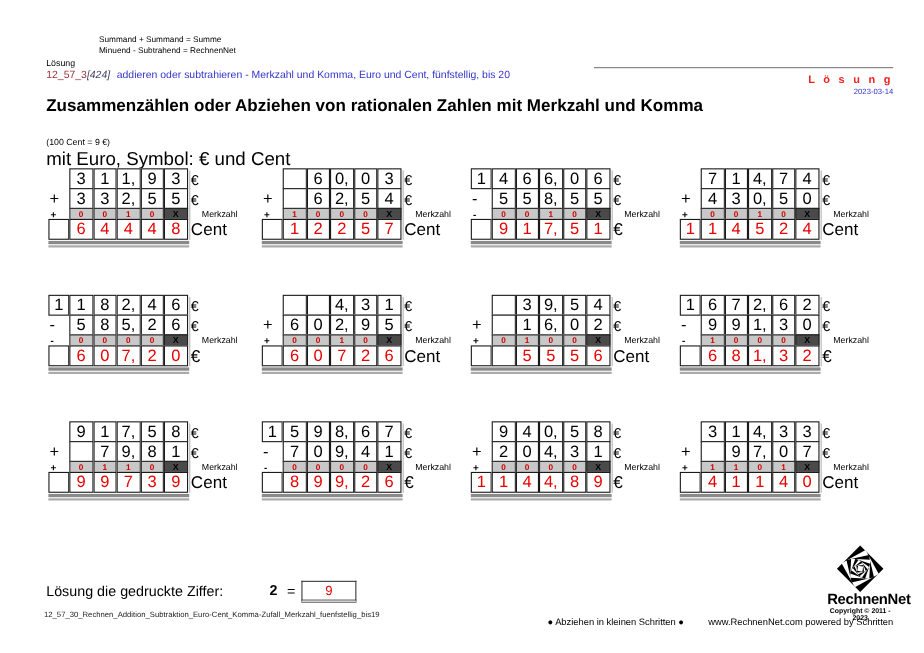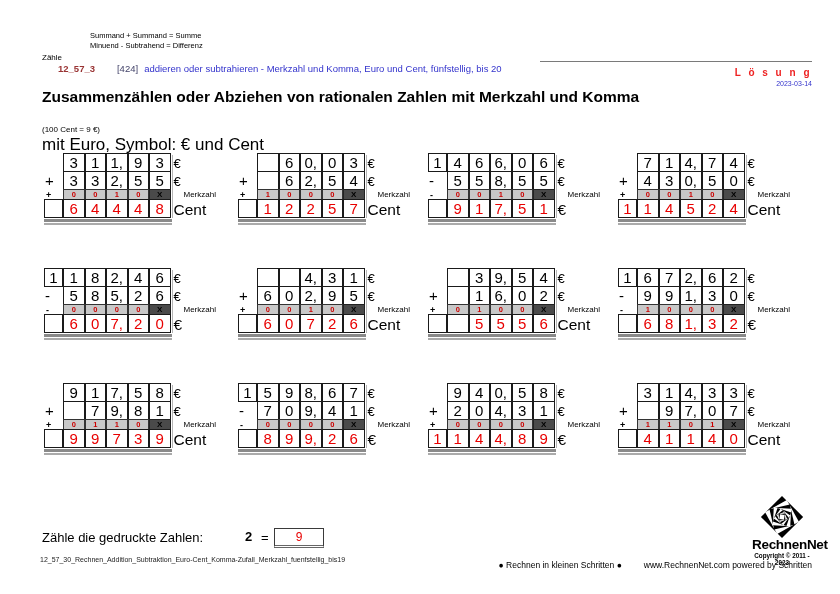--- a/index.html
+++ b/index.html
@@ -2,22 +2,22 @@
 <html style="--red: #e80000; --merkred: #cc0000; --merkbg: #c8c8c8; --xbg: #4a4a4a; --blue: #3333cc; --idred: #993333; --idnavy: #44446a; --lred: #ee2222;"><head>
 <meta charset="utf-8">
 <style>
   html,body{margin:0;padding:0;background:#fff;}
   body{width:840px;height:594px;position:relative;font-family:"Liberation Sans",sans-serif;color:#000;overflow:hidden;}
   .abs{position:absolute;}
   
   .legend{left:90px;top:31px;font-size:7.5px;line-height:10px;}
   .loesung-small{left:42px;top:53px;font-size:8px;}
   .idline{left:42px;top:63px;font-size:9.5px;white-space:nowrap;}
-  .id-red{color:var(--idred);font-weight:bold;margin-left:16px;}
-  .id-num{color:var(--idnavy);margin-left:22px;}
+  .id-red{color:var(--idred);font-weight:normal;}
+  .id-num{color:var(--idnavy);margin-left:0;font-style:italic;}
   .id-desc{color:var(--blue);margin-left:6px;}
   .hr-right{left:540px;top:61px;width:272px;height:1px;background:#7a7a7a;}
   .loesung-right{left:560px;top:67px;width:252px;text-align:right;font-size:10px;font-weight:bold;color:var(--lred);letter-spacing:2.5px;}
   .date-right{left:560px;top:80px;width:252px;text-align:right;font-size:7px;color:var(--blue);}
   .title{left:42px;top:88px;font-size:15.5px;font-weight:bold;}
   .subtitle{left:42px;top:121px;font-size:17px;margin-top:14px;}
   .note{left:42px;top:125px;font-size:8px;}
   
   .cell{position:absolute;border:1px solid #1a1a1a;background:#fff;display:flex;align-items:center;justify-content:center;font-size:15px;box-sizing:border-box;}
   .cell.res{color:var(--red);}
@@ -42,23 +42,23 @@
   .logo{left:752px;top:495px;width:60px;text-align:center;}
   .logo svg{display:block;margin:0 auto;}
   .logo-name{font-size:13.5px;font-weight:bold;letter-spacing:-0.3px;margin-top:-2px;}
   .logo-copy{font-size:6.3px;font-weight:bold;margin-top:0px;}
 </style>
 </head>
 <body>
 
 <div class="abs legend">
   <div>Summand + Summand = Summe</div>
-  <div>Minuend - Subtrahend = Differenz</div>
+  <div>Minuend - Subtrahend = RechnenNet</div>
 </div>
-<div class="abs loesung-small">Zähle</div>
+<div class="abs loesung-small">Lösung</div>
 <div class="abs idline"><span class="id-red">12_57_3</span><span class="id-num">[424]</span><span class="id-desc">addieren oder subtrahieren - Merkzahl und Komma, Euro und Cent, fünfstellig, bis 20</span></div>
 <div class="abs hr-right"></div>
 <div class="abs loesung-right">L ö s u n g</div>
 <div class="abs date-right">2023-03-14</div>
 <div class="abs title">Zusammenzählen oder Abziehen von rationalen Zahlen mit Merkzahl und Komma</div>
 <div class="abs subtitle">mit Euro, Symbol: € und Cent</div>
 <div class="abs note">(100 Cent = 9 €)</div>
 
 <div id="problems">
     <div class="abs" style="left: 44px; top: 153px; width: 192px; height: 80px;">
@@ -444,29 +444,29 @@
       <div class="cell res" style="left: 62px; top: 46px; width: 21.5px; height: 19px;">1</div>
       <div class="cell res" style="left: 83.5px; top: 46px; width: 21.5px; height: 19px;">4</div>
       <div class="cell res" style="left: 105px; top: 46px; width: 21.5px; height: 19px;">0</div>
       <div class="runit" style="left: 129.5px; top: 47.5px;">Cent</div>
       <div class="ubar" style="left: 0px; top: 66px; width: 127.5px; height: 2.5px;"></div>
       <div class="ubar2" style="left: 0px; top: 70px; width: 127.5px; height: 2px;"></div>
       <div class="rshadow" style="left: 127.5px; top: 2px; width: 1.5px; height: 63px;"></div>
     </div>
   </div>
 
-<div class="abs task-label">Zähle die gedruckte Zahlen:</div>
+<div class="abs task-label">Lösung die gedruckte Ziffer:</div>
 <div class="abs task-digit">2</div>
 <div class="abs task-eq">=</div>
 <div class="abs task-box">
     <span>9</span>
   </div>
 
 <div class="abs fname">12_57_30_Rechnen_Addition_Subtraktion_Euro-Cent_Komma-Zufall_Merkzahl_fuenfstellig_bis19</div>
-<div class="abs footer-right"><span class="motto">● Rechnen in kleinen Schritten ●</span><span>www.RechnenNet.com powered by Schritten</span></div>
+<div class="abs footer-right"><span class="motto">● Abziehen in kleinen Schritten ●</span><span>www.RechnenNet.com powered by Schritten</span></div>
 
 <div class="abs logo">
   <svg width="52" height="44" viewBox="0 0 100 100">
     <g id="spiral">
         <polygon points="50,2 98,50 50,98 2,50" fill="#000" transform="rotate(0 50 50)"></polygon>
         <polygon points="50,10 90,50 50,90 10,50" fill="#fff" transform="rotate(16 50 50)"></polygon>
         <polygon points="50,16.5 83.5,50 50,83.5 16.5,50" fill="#000" transform="rotate(32 50 50)"></polygon>
         <polygon points="50,22 78,50 50,78 22,50" fill="#fff" transform="rotate(48 50 50)"></polygon>
         <polygon points="50,27 73,50 50,73 27,50" fill="#000" transform="rotate(64 50 50)"></polygon>
         <polygon points="50,31 69,50 50,69 31,50" fill="#fff" transform="rotate(80 50 50)"></polygon>

